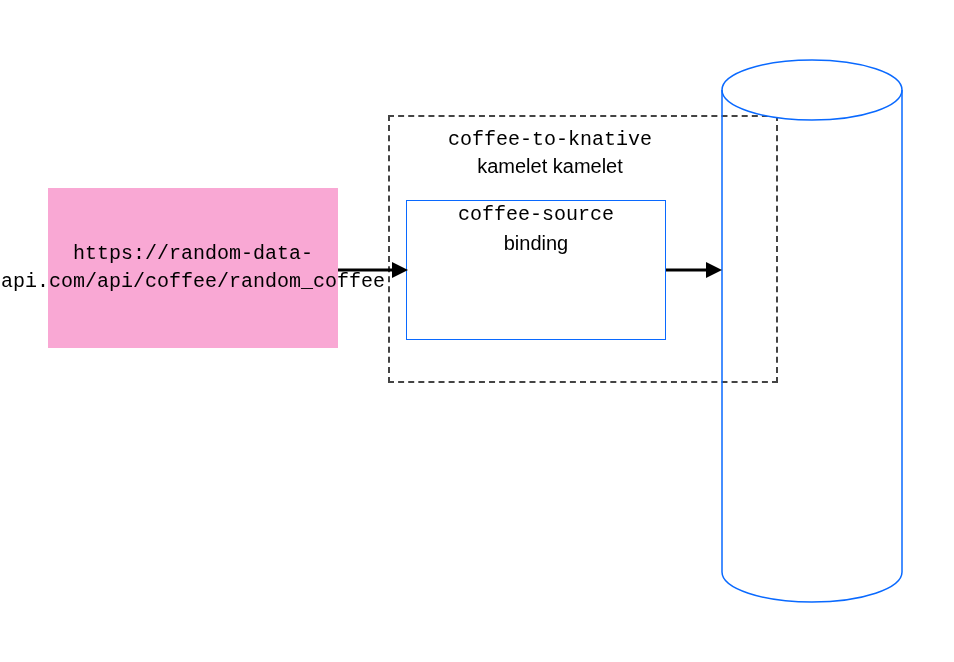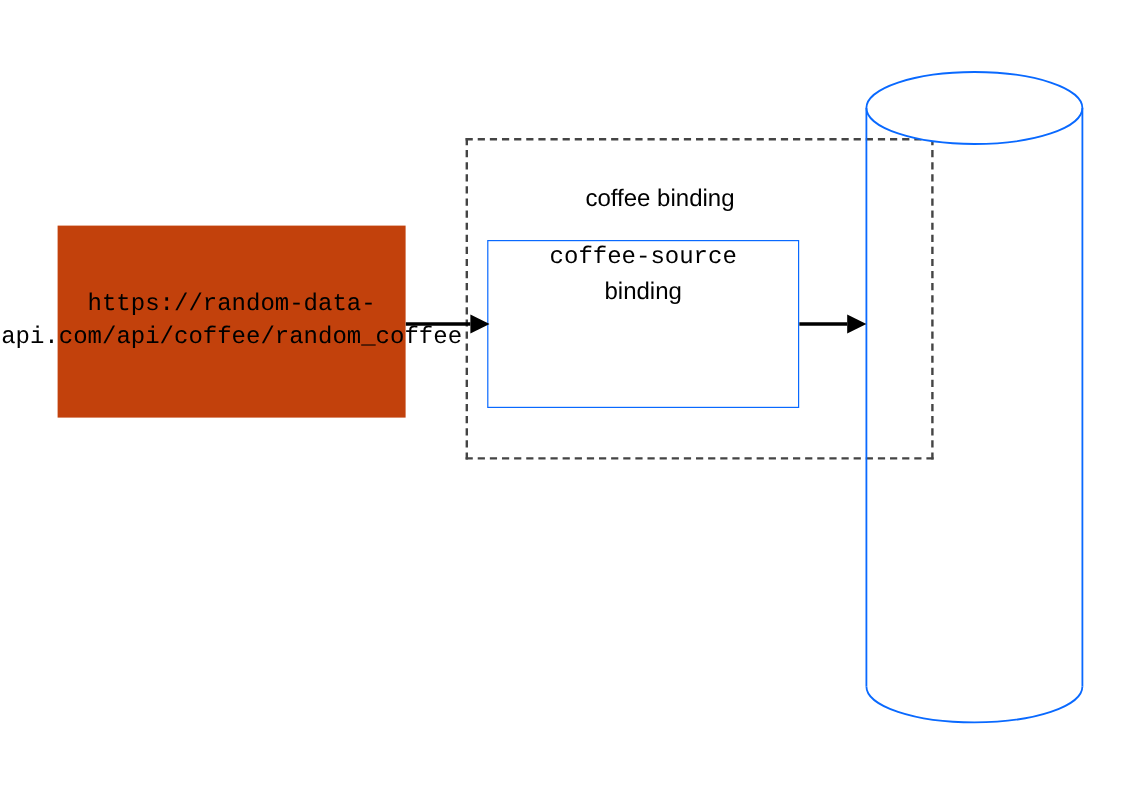--- a/index.html
+++ b/index.html
@@ -12,21 +12,21 @@
     font-size: 20px;
     position: relative;
     background: #fff;
   }
   .source-box {
     position: absolute;
     left: 48px;
     top: 188px;
     width: 290px;
     height: 160px;
-    background: #c2410c;
+    background: #f9a8d4;
     display: flex;
     align-items: center;
     justify-content: center;
     text-align: center;
     padding: 10px;
     line-height: 1.4;
   }
   .binding-box {
     position: absolute;
     left: 388px;
@@ -84,22 +84,22 @@
 </head>
 <body>
 
 <div class="source-box">
   <span>https://random-data-api.com/api/coffee/random_coffee</span>
 </div>
 
 <div class="binding-box"></div>
 
 <div class="binding-title">
-  <br>
-  <span class="sans">coffee binding</span>
+  <span>coffee-to-knative</span><br>
+  <span class="sans">kamelet kamelet</span>
 </div>
 
 <div class="kamelet-box">
   <div>
     <span>coffee-source</span><br>
     <span class="sans">binding</span>
   </div>
 </div>
 
 <div class="cylinder">

